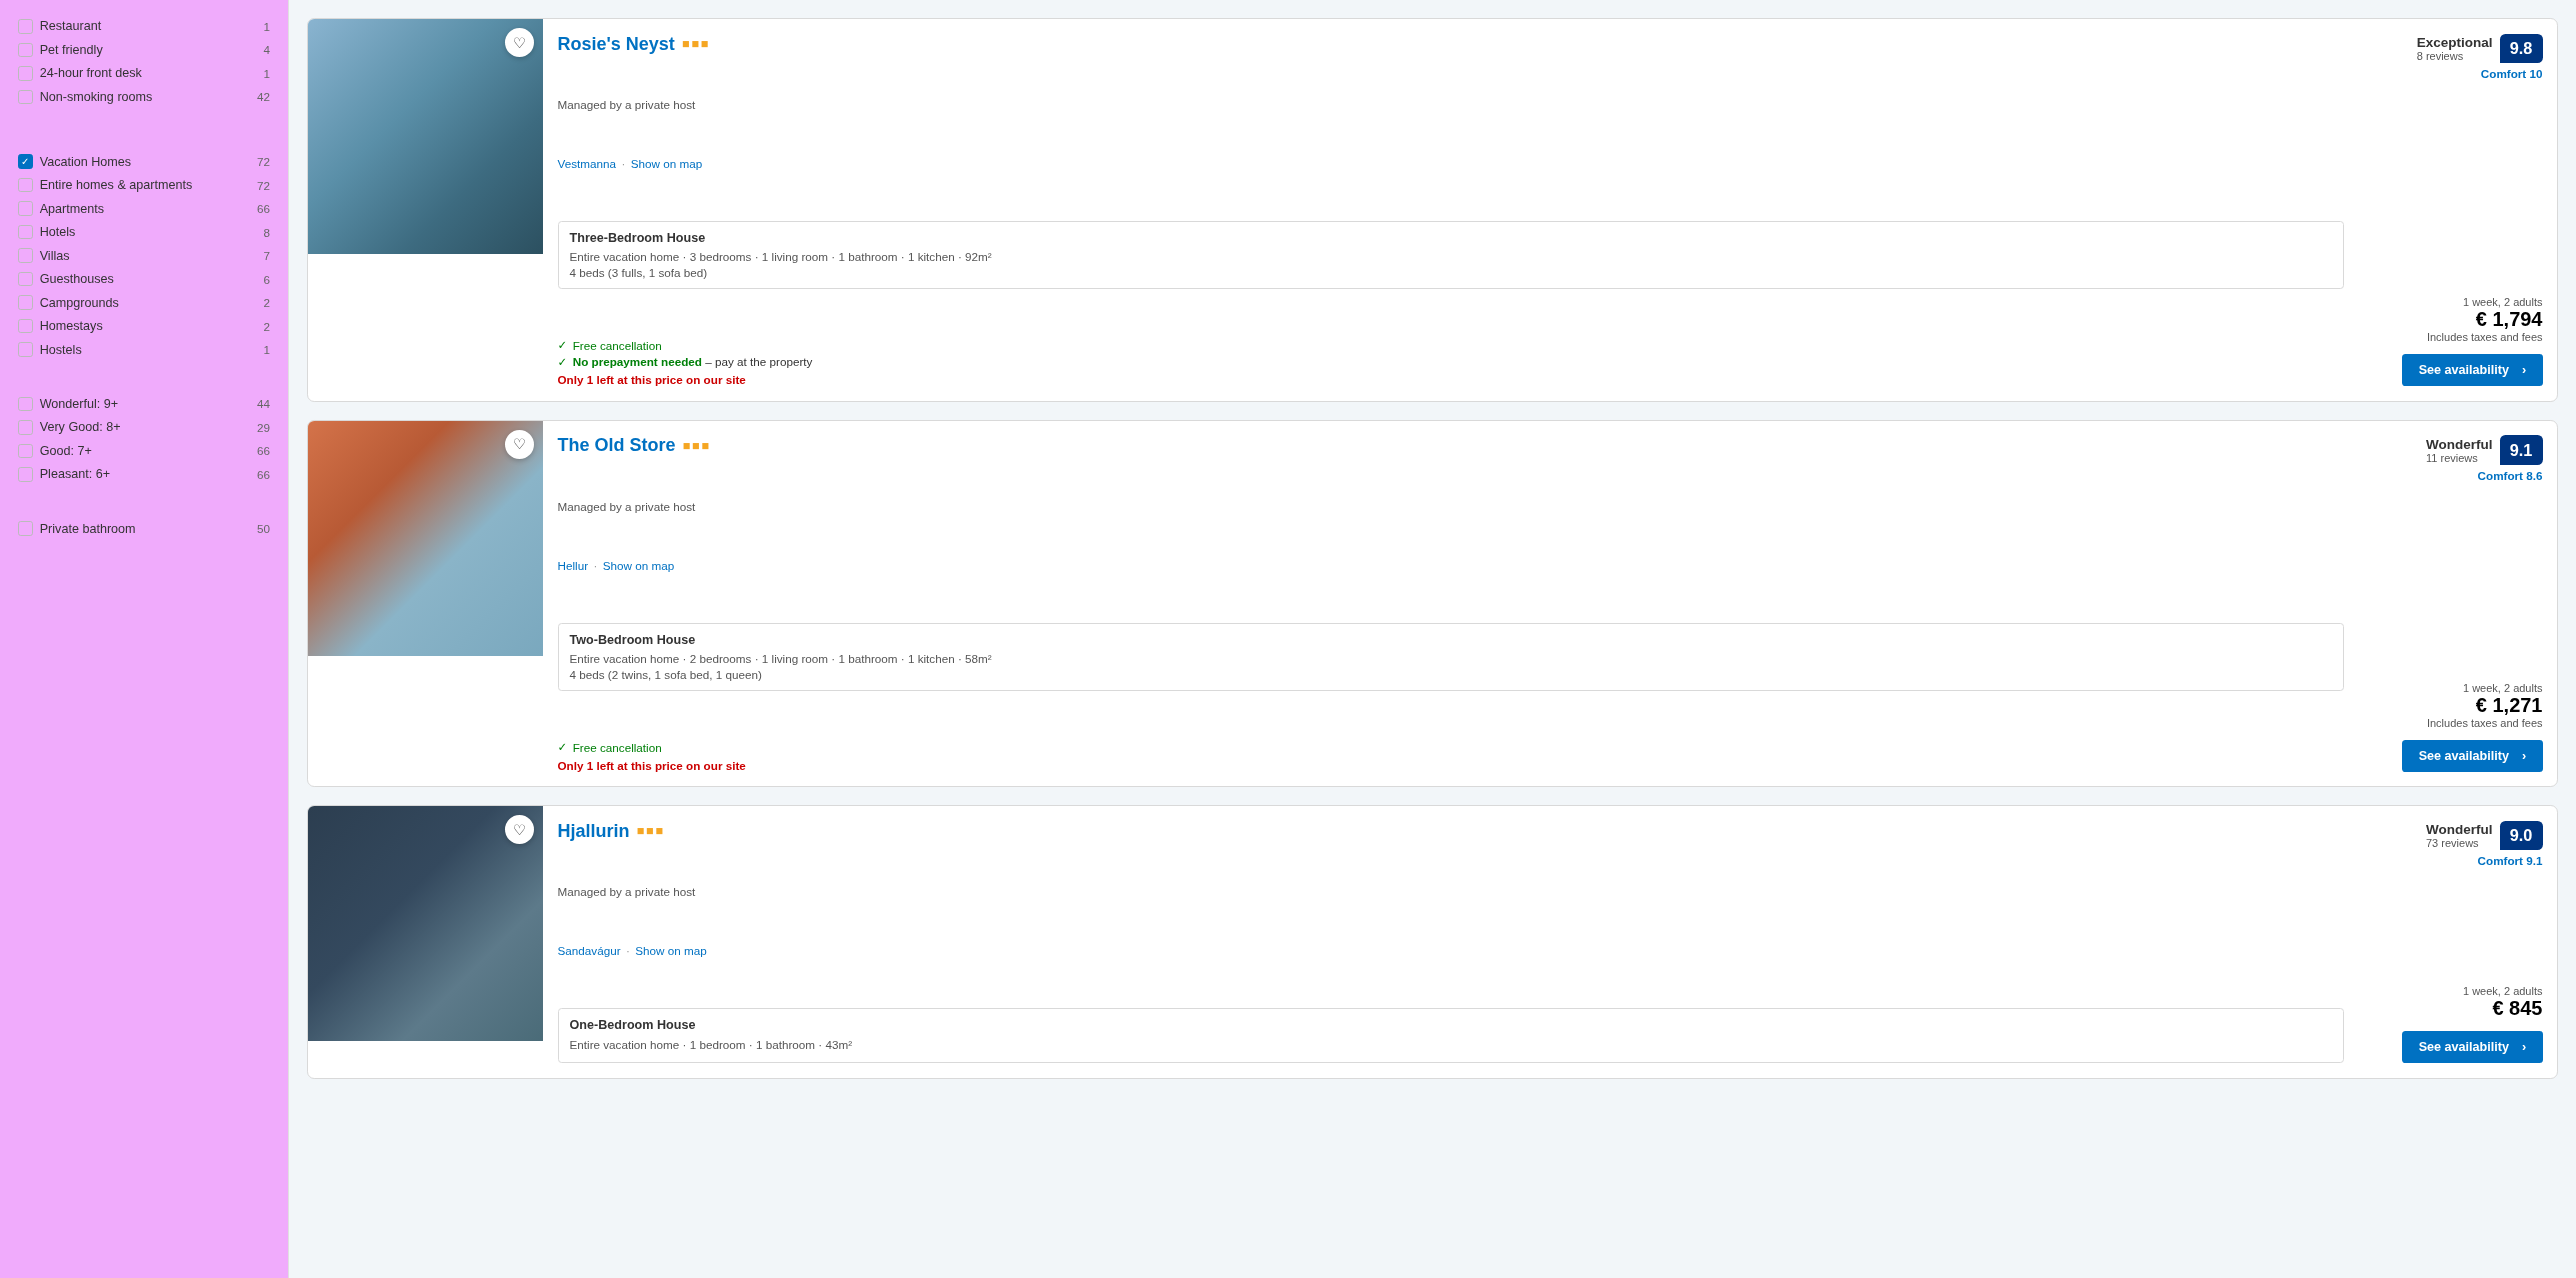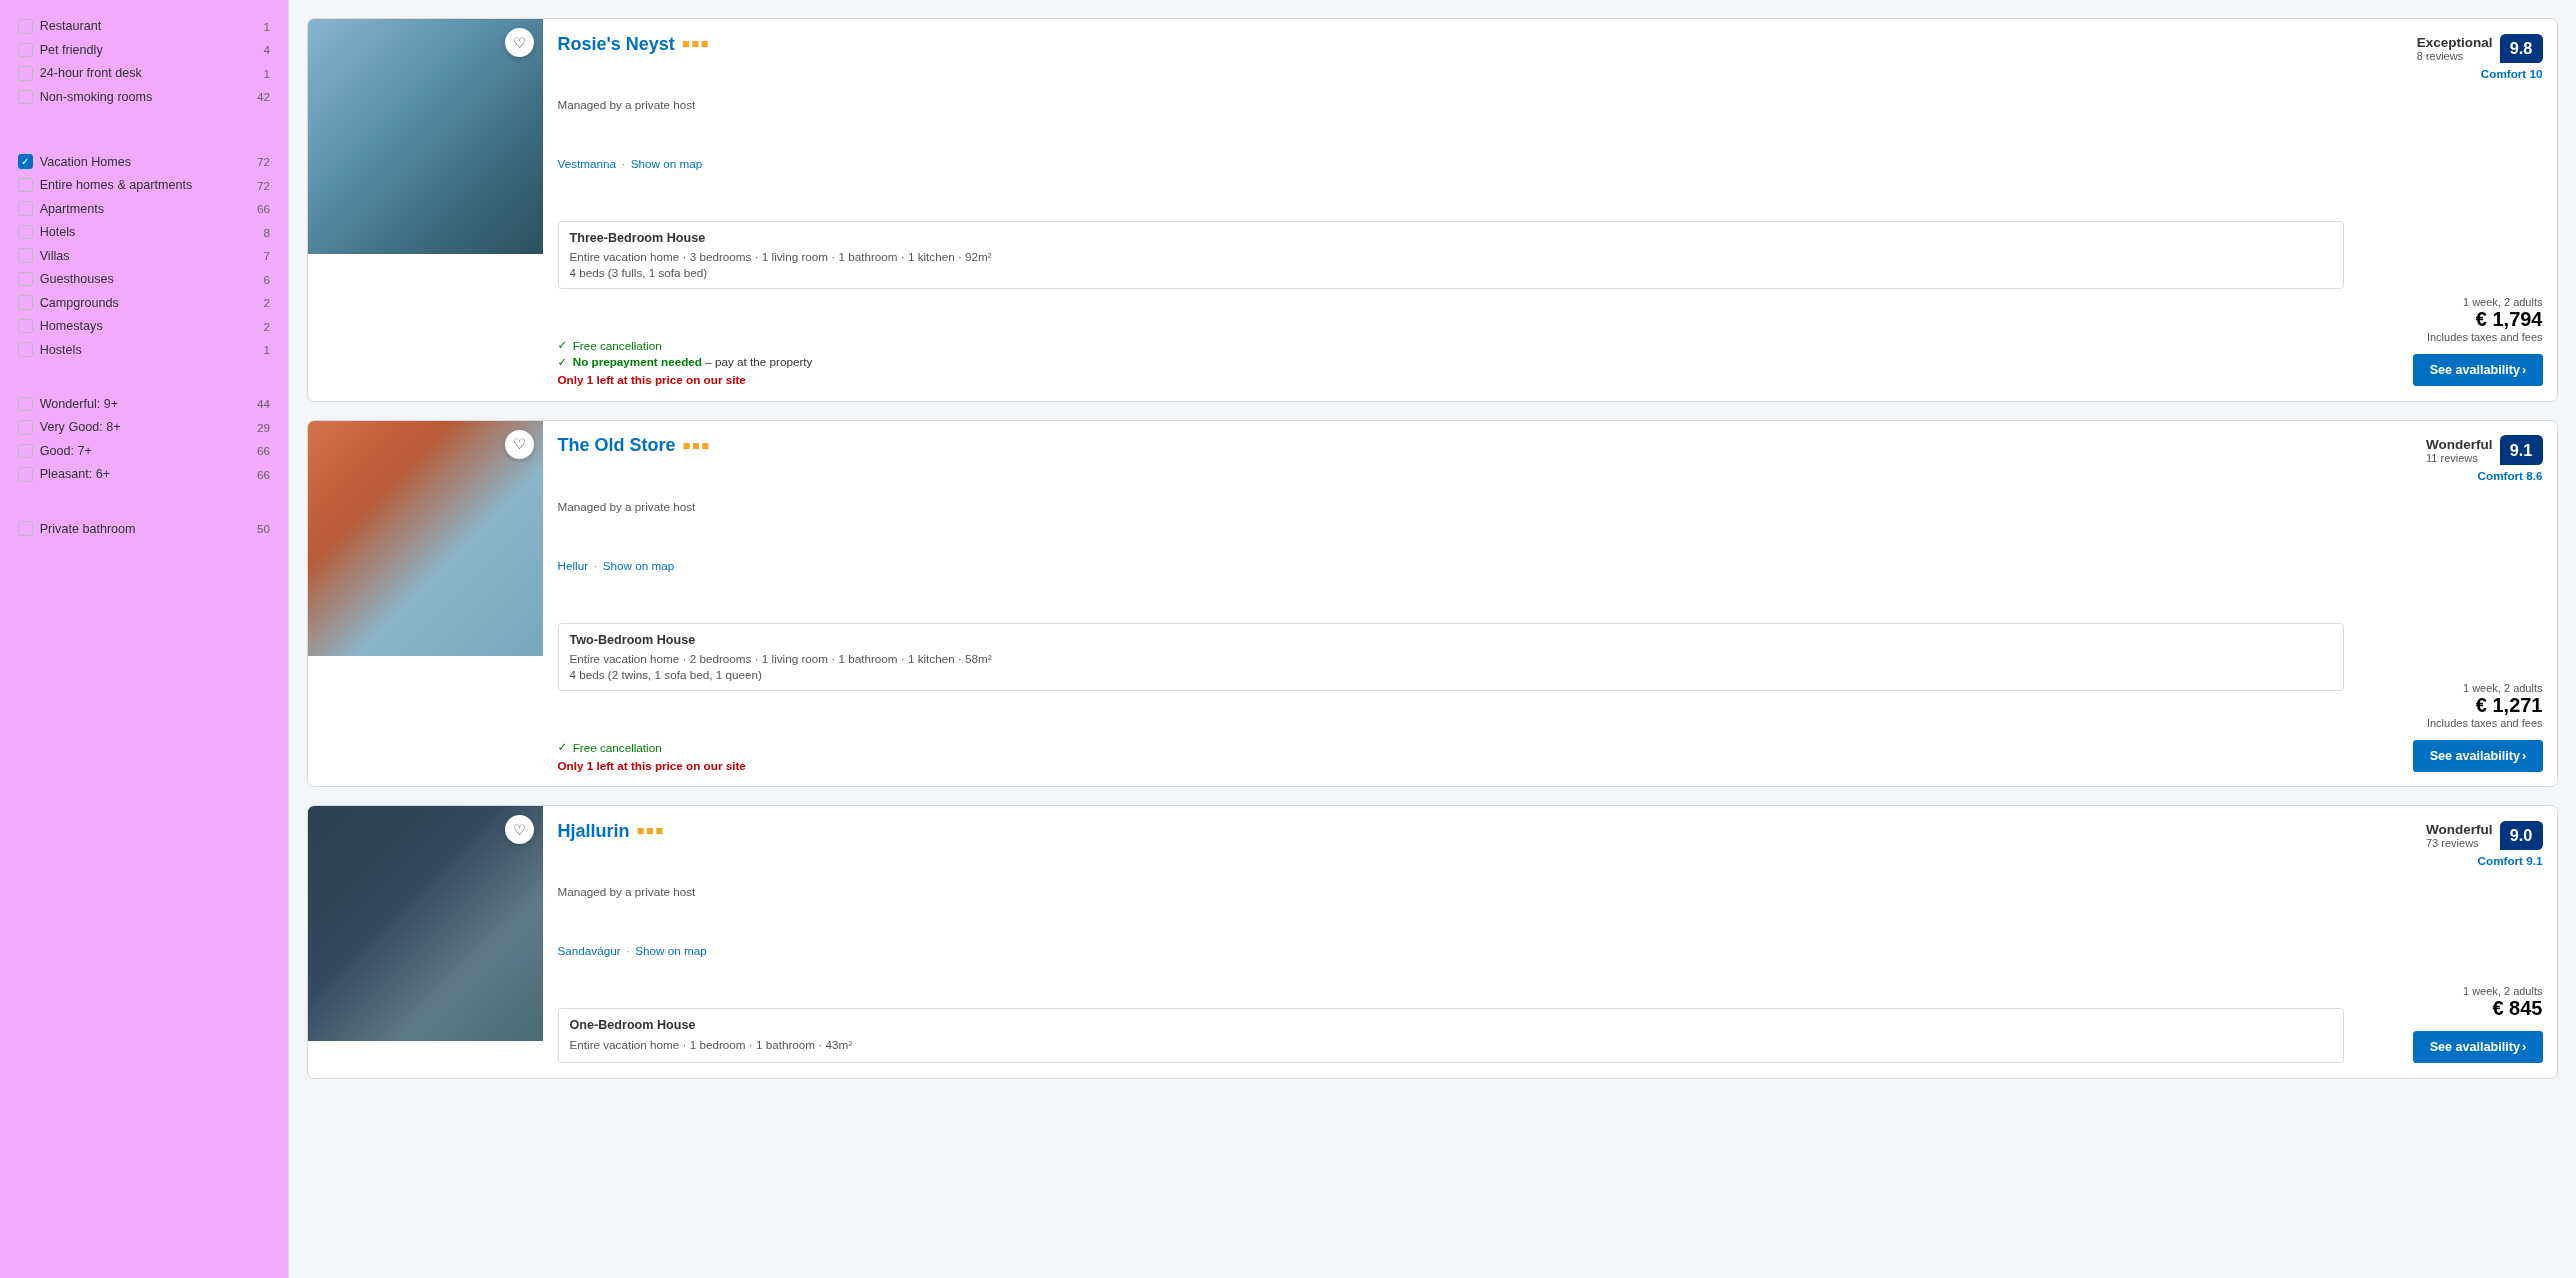--- a/index.html
+++ b/index.html
@@ -56,21 +56,21 @@
     .score-label { font-weight: 700; font-size: 13.5px; text-align: right; }
     .score-reviews { font-size: 11px; color: #555; text-align: left; }
     .score-badge { background: #003580; color: #fff; font-weight: 700; font-size: 16.3px; border-radius: 5.4px 5.4px 5.4px 0; padding: 5.4px 9px; min-width: 43px; text-align: center; }
     .comfort-label { color: #0071c2; font-weight: 700; font-size: 11.7px; margin-top: 3.6px; text-align: right; }
 
     .price-area { text-align: right; margin-top: 7.2px; }
     .price-duration { font-size: 11px; color: #555; }
     .price-value { font-size: 20px; font-weight: 700; color: #000; }
     .price-taxes { font-size: 11px; color: #555; }
 
-    .see-avail-btn { background: #0071c2; color: #fff; border: none; border-radius: 3.6px; padding: 9px 16.3px; font-size: 12.6px; font-weight: 700; cursor: pointer; display: flex; align-items: center; gap: 2px; margin-top: 11px; white-space: nowrap; }
+    .see-avail-btn { background: #0071c2; color: #fff; border: none; border-radius: 3.6px; padding: 9px 16.3px; font-size: 12.6px; font-weight: 700; cursor: pointer; display: flex; align-items: center; gap: 13px; margin-top: 11px; white-space: nowrap; }
     .img-rosie { background: linear-gradient(135deg, #8ab4d0 0%, #5a8fa8 40%, #3d6b80 70%, #2c5060 100%); }
     .img-oldstore { background: linear-gradient(135deg, #d4734a 0%, #b85a35 30%, #8ab4c8 60%, #7aa8be 100%); }
     .img-hjallurin { background: linear-gradient(135deg, #2c3e50 0%, #34495e 40%, #5d7a8a 70%, #4a6b78 100%); }
 
     .score-top-right { display: flex; flex-direction: column; align-items: flex-end; }
     .score-row { display: flex; align-items: center; gap: 7px; }
   </style>
 </head>
 <body>
 

